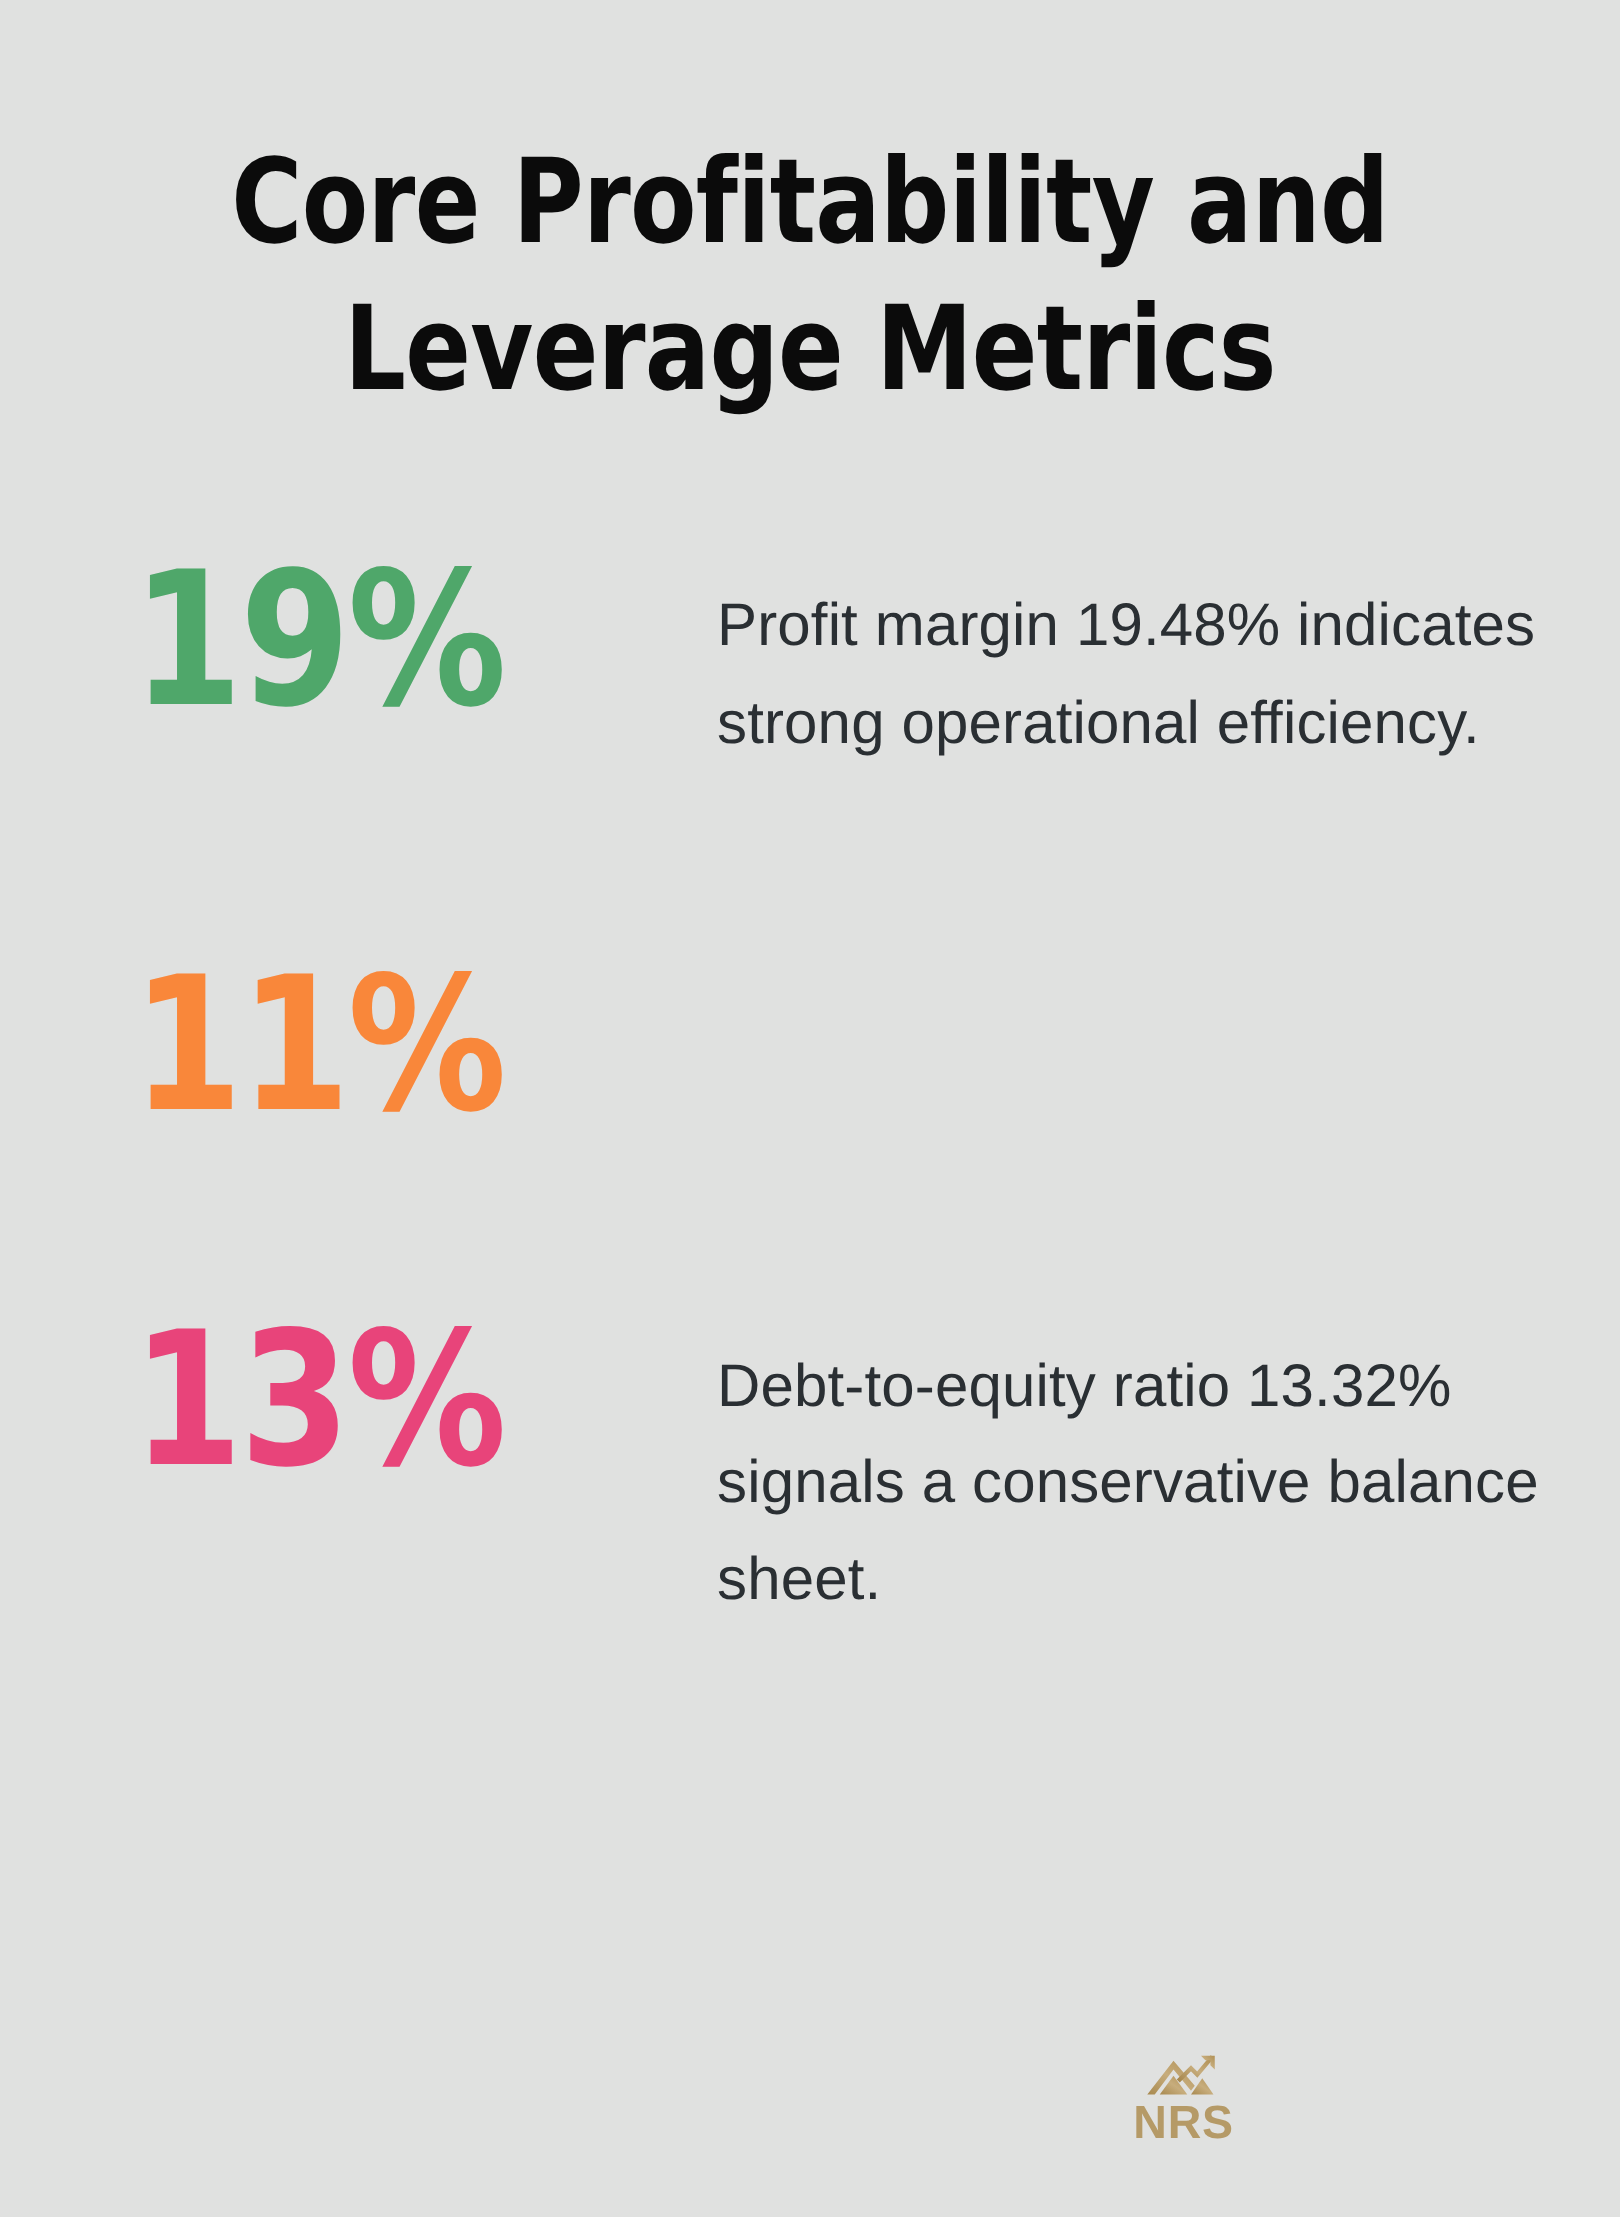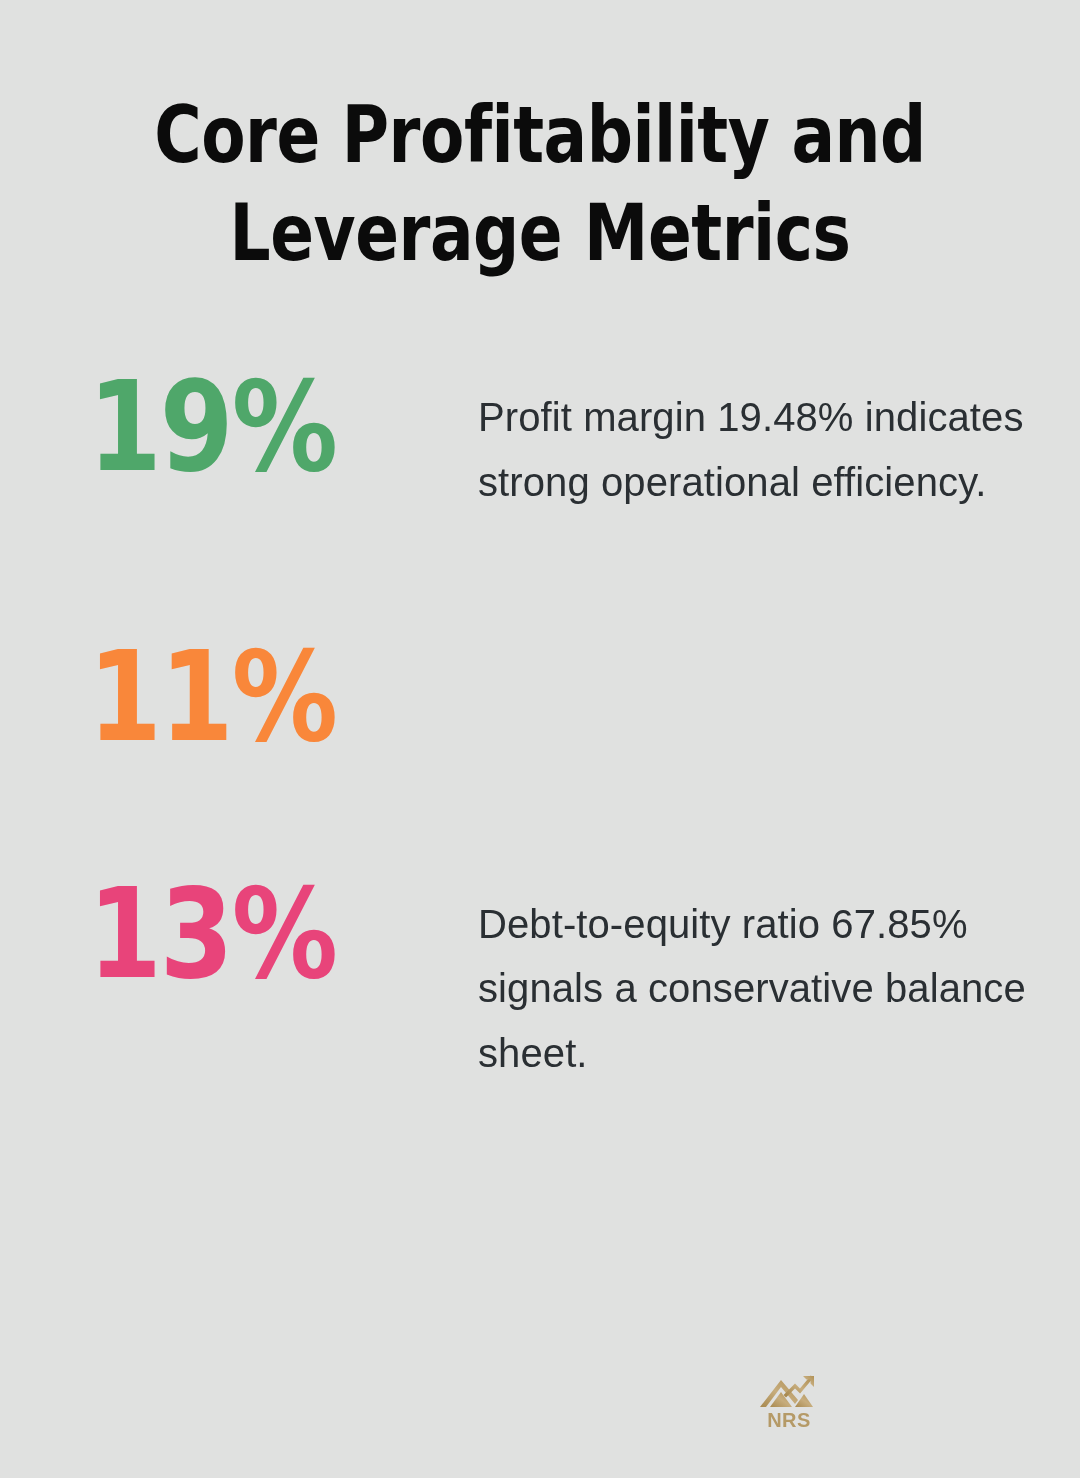--- a/index.html
+++ b/index.html
@@ -100,21 +100,21 @@
   }
   .logo-mark {
     width: 60px;
     height: 36px;
     display: block;
   }
   .logo-text {
     margin-top: 1px;
     font-family: "Liberation Sans", sans-serif;
     font-weight: 700;
-    font-size: 20px;
+    font-size: 31px;
     line-height: 1;
     letter-spacing: 0.5px;
     color: #b59a67;
   }
 </style>
 </head>
 <body>
 
 <div class="page">
 
@@ -129,21 +129,21 @@
       <div class="stat-value c-green">19%</div>
       <div class="stat-desc">Profit margin 19.48% indicates strong operational efficiency.</div>
     </div>
 
     <div class="stat-row row-1">
       <div class="stat-value c-orange">11%</div>
     </div>
 
     <div class="stat-row row-2">
       <div class="stat-value c-pink">13%</div>
-      <div class="stat-desc">Debt-to-equity ratio 67.85% signals a conservative balance sheet.</div>
+      <div class="stat-desc">Debt-to-equity ratio 13.32% signals a conservative balance sheet.</div>
     </div>
 
   </div>
 
   <div class="logo">
     <svg class="logo-mark" viewBox="0 0 60 36">
       <defs>
         <linearGradient id="goldgrad" x1="0" y1="1" x2="1" y2="0">
           <stop offset="0%" stop-color="#a8894f"></stop>
           <stop offset="50%" stop-color="#c7ad7d"></stop>

